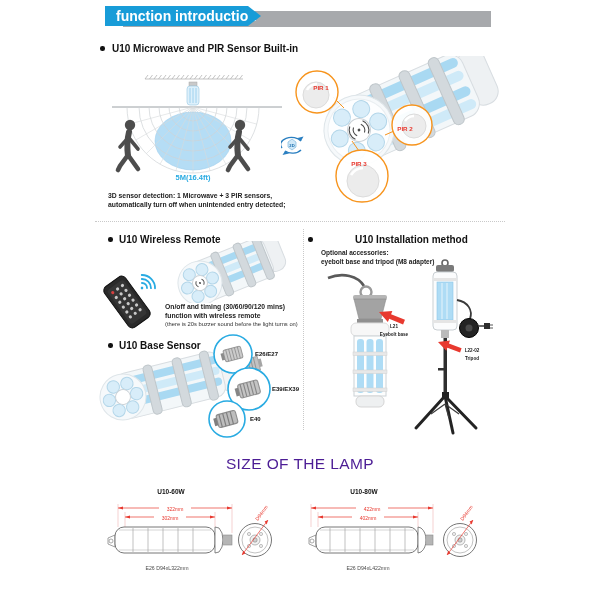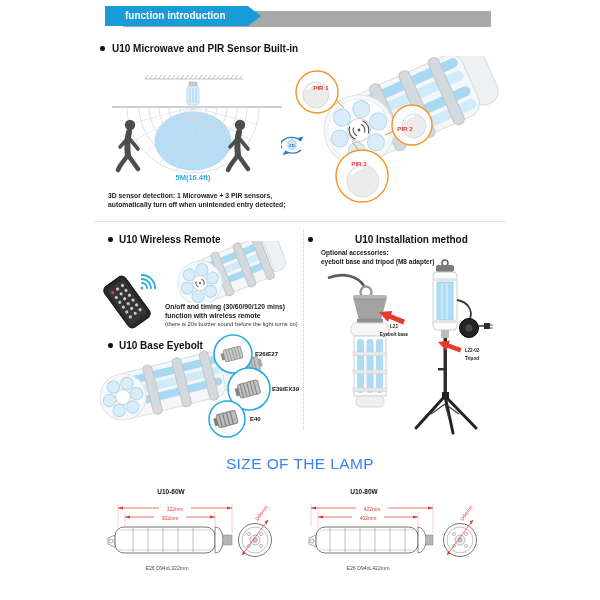--- a/index.html
+++ b/index.html
@@ -6,27 +6,27 @@
   #page{position:relative;width:600px;height:600px;background:#ffffff;overflow:hidden;
         font-family:"Liberation Sans",sans-serif;color:#1a1a1a;}
   .abs{position:absolute;}
   .bullet{position:absolute;width:4.5px;height:4.5px;border-radius:50%;background:#111;}
   .stitle{position:absolute;font-weight:bold;font-size:10px;color:#111;white-space:nowrap;}
   .desc{position:absolute;font-weight:bold;font-size:6.8px;line-height:9px;color:#222;white-space:nowrap;}
   .subnote{font-weight:normal;font-size:5.8px;color:#333;}
   .dotted-h{position:absolute;border-top:1.5px dotted #c9c9c9;}
   .dotted-v{position:absolute;border-left:1.5px dotted #c9c9c9;}
   .banner-blue{position:absolute;left:0;top:0;width:143px;height:20px;background:#189cd8;
-               color:#fff;font-weight:bold;font-size:10px;line-height:20px;padding-left:20px;
+               color:#fff;font-weight:bold;font-size:14px;line-height:20px;padding-left:11px;
                box-sizing:border-box;white-space:nowrap;}
   .banner-tip{position:absolute;left:143px;top:0;width:0;height:0;
               border-left:13px solid #189cd8;border-top:10px solid transparent;border-bottom:10px solid transparent;}
   .banner-gray{position:absolute;left:18px;top:5px;width:368px;height:16px;background:#a7a9ac;}
   .size-title{position:absolute;left:0;top:455px;width:600px;text-align:center;
-              font-size:15.5px;letter-spacing:.4px;color:#3b82f6;font-weight:500;}
+              font-size:15.5px;letter-spacing:.4px;color:#4c1d95;font-weight:500;}
   .model{position:absolute;width:70px;text-align:center;font-weight:bold;font-size:6.5px;color:#111;}
   svg text{font-family:"Liberation Sans",sans-serif;}
   .dimtxt{font-size:5px;fill:#e8392f;text-anchor:middle;}
   .captxt{font-size:5.2px;fill:#4a4a4a;text-anchor:middle;}
   .pirtxt{font-size:6.2px;font-weight:bold;fill:#e8392f;text-anchor:middle;}
   .acctxt{font-size:4.6px;font-weight:bold;fill:#222;text-anchor:middle;}
   .opttxt{font-size:6px;font-weight:bold;fill:#111;}
 </style>
 </head>
 <body>
@@ -219,21 +219,21 @@
     </g>
   </svg>
 
   <div class="desc" style="left:165px;top:302px;">
     <div>On/off and timing (30/60/90/120 mins)</div>
     <div>function with wireless remote</div>
     <div class="subnote">(there is 20s buzzer sound before the light turns on)</div>
   </div>
 
   <div class="bullet" style="left:108px;top:343px;"></div>
-  <div class="stitle" style="left:119px;top:340px;">U10 Base Eyebolt</div>
+  <div class="stitle" style="left:119px;top:340px;">U10 Base Sensor</div>
 
   <svg class="abs" style="left:98px;top:350px;" width="185" height="82" viewBox="0 0 185 82">
     <g transform="translate(25,47) rotate(-14)">
       <rect x="98" y="-20" width="28" height="40" rx="9" fill="#f2f4f5" stroke="#dcdcdc"></rect>
       <g>
         <rect x="124" y="-7" width="16" height="14" fill="#c2c2c2" stroke="#939393" stroke-width="0.7"></rect>
         <path d="M127,-7 V7 M130,-7 V7 M133,-7 V7 M136,-7 V7" stroke="#8e8e8e" stroke-width="0.8"></path>
         <rect x="140" y="-4" width="3" height="8" fill="#a5a5a5"></rect>
       </g>
       <rect x="-4" y="-23" width="106" height="46" rx="10" fill="#f3f7f9" stroke="#d8dde1"></rect>

